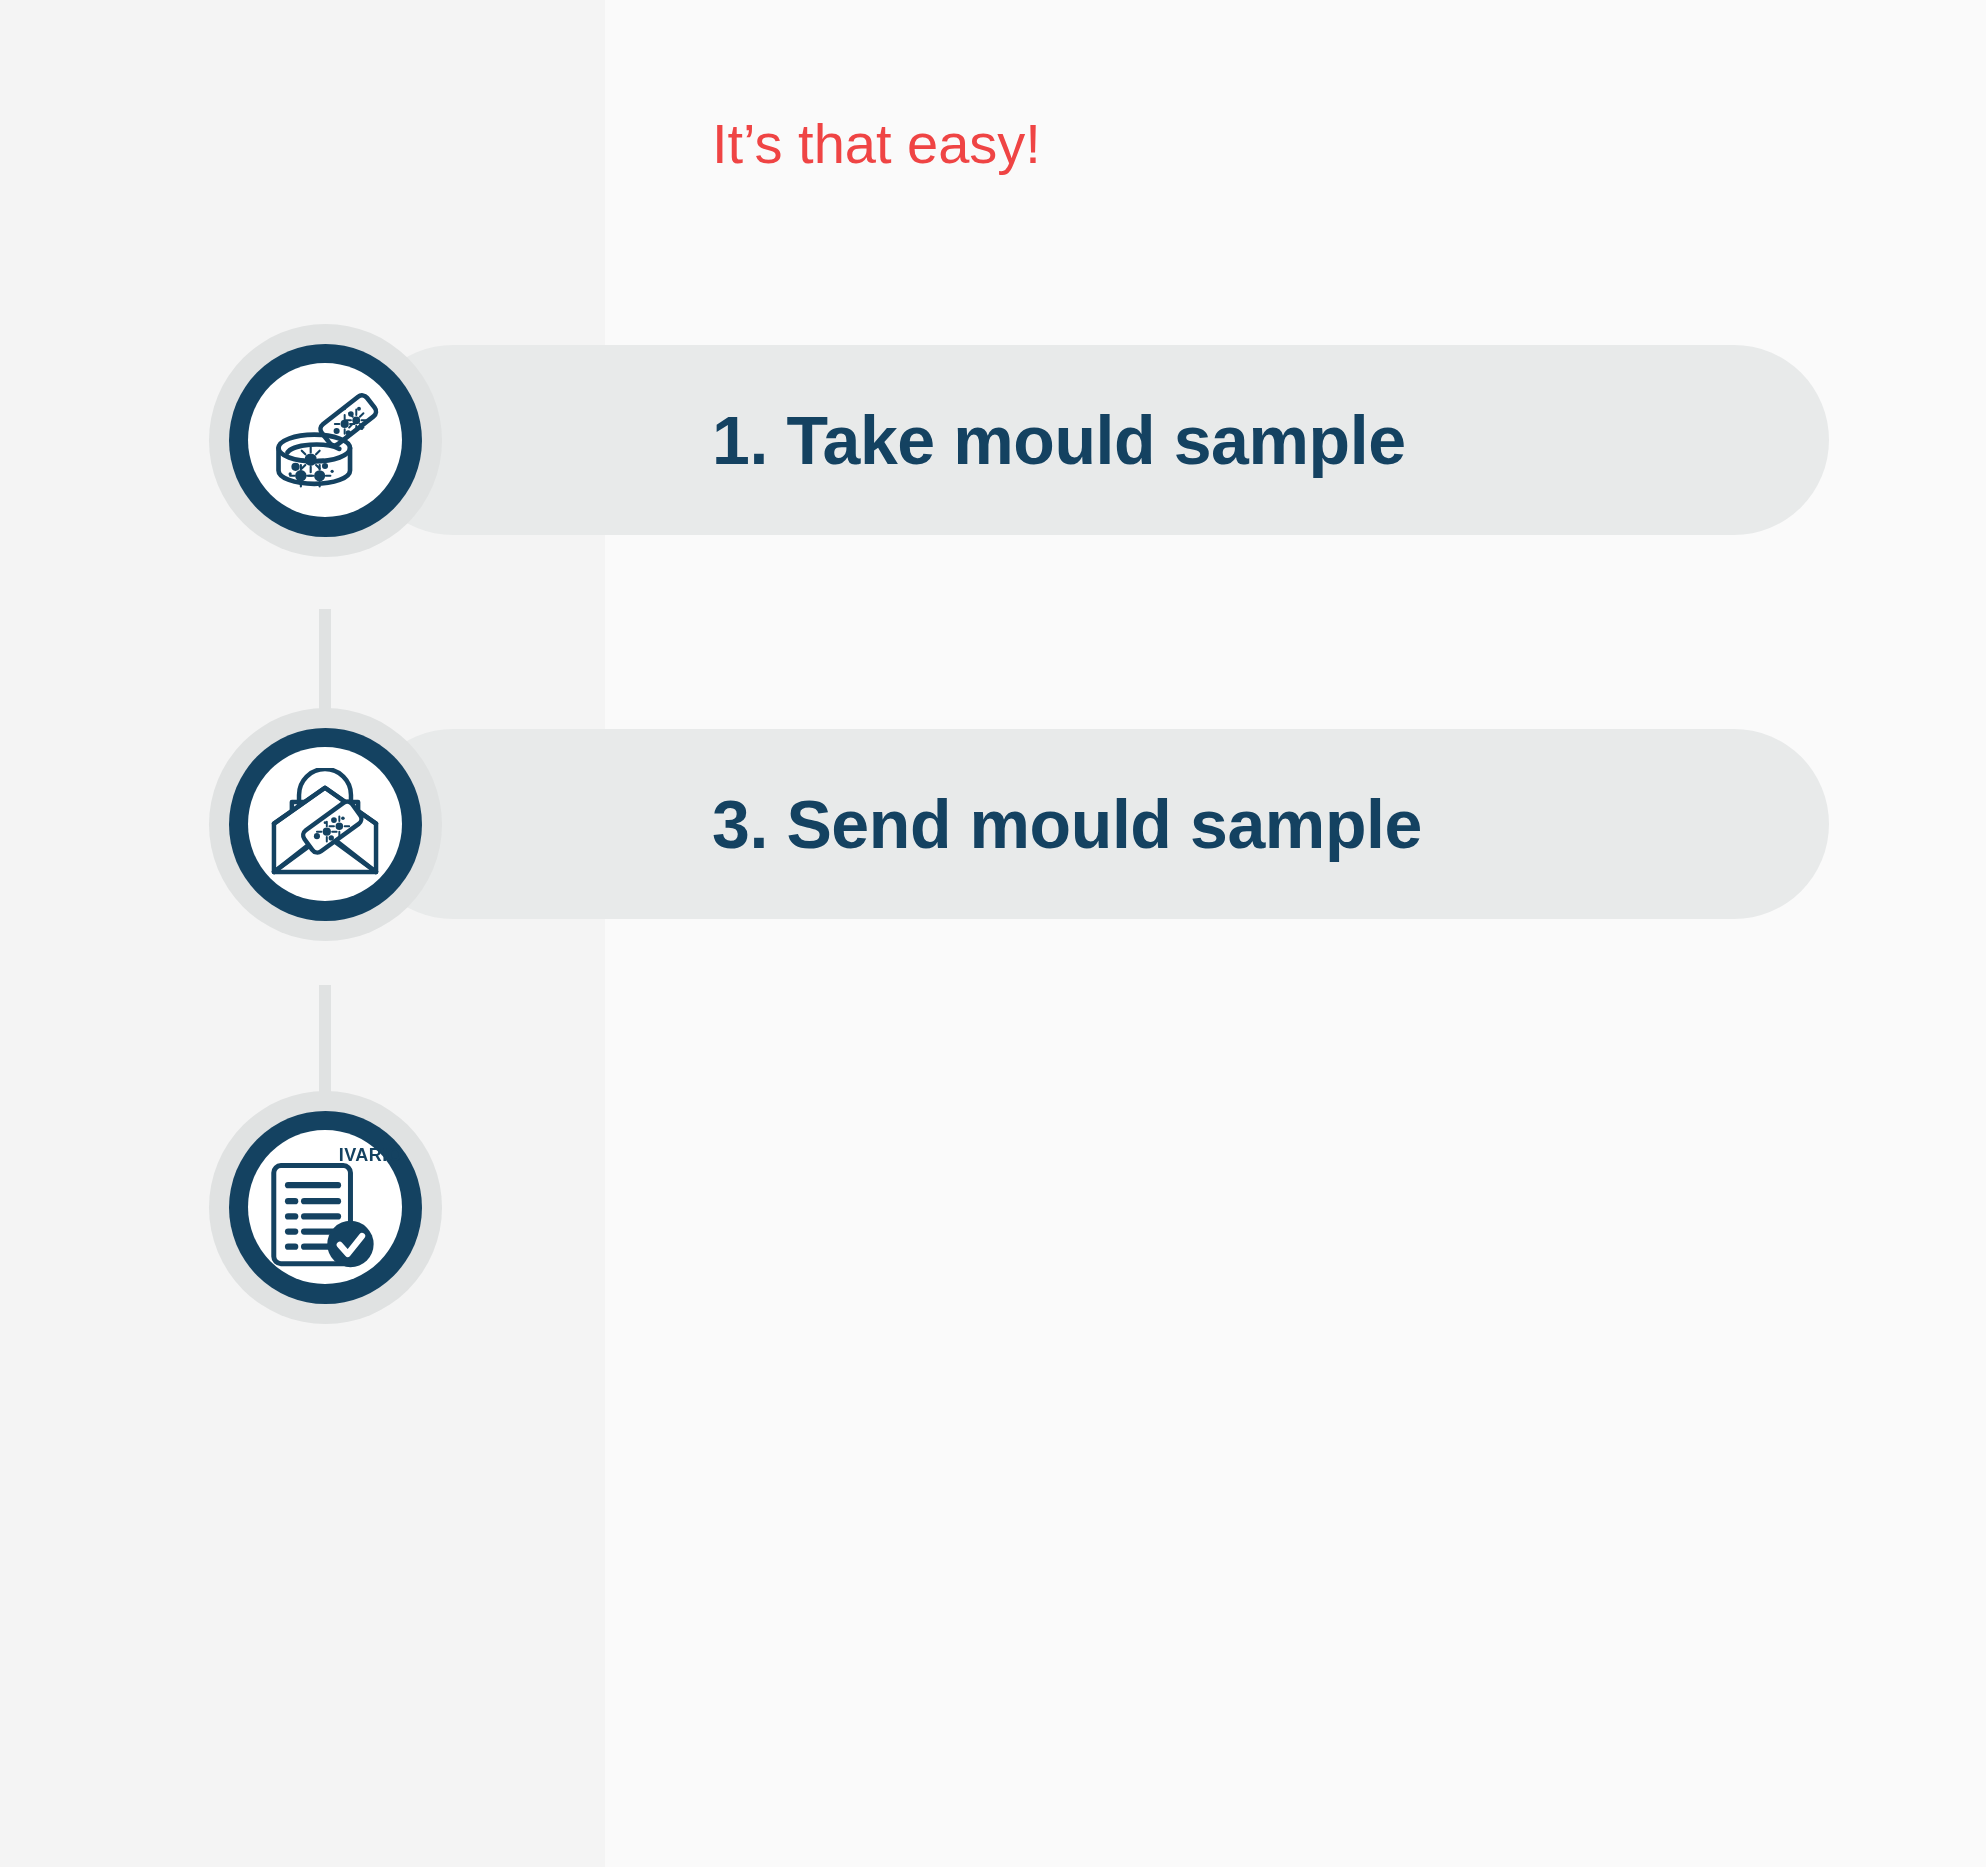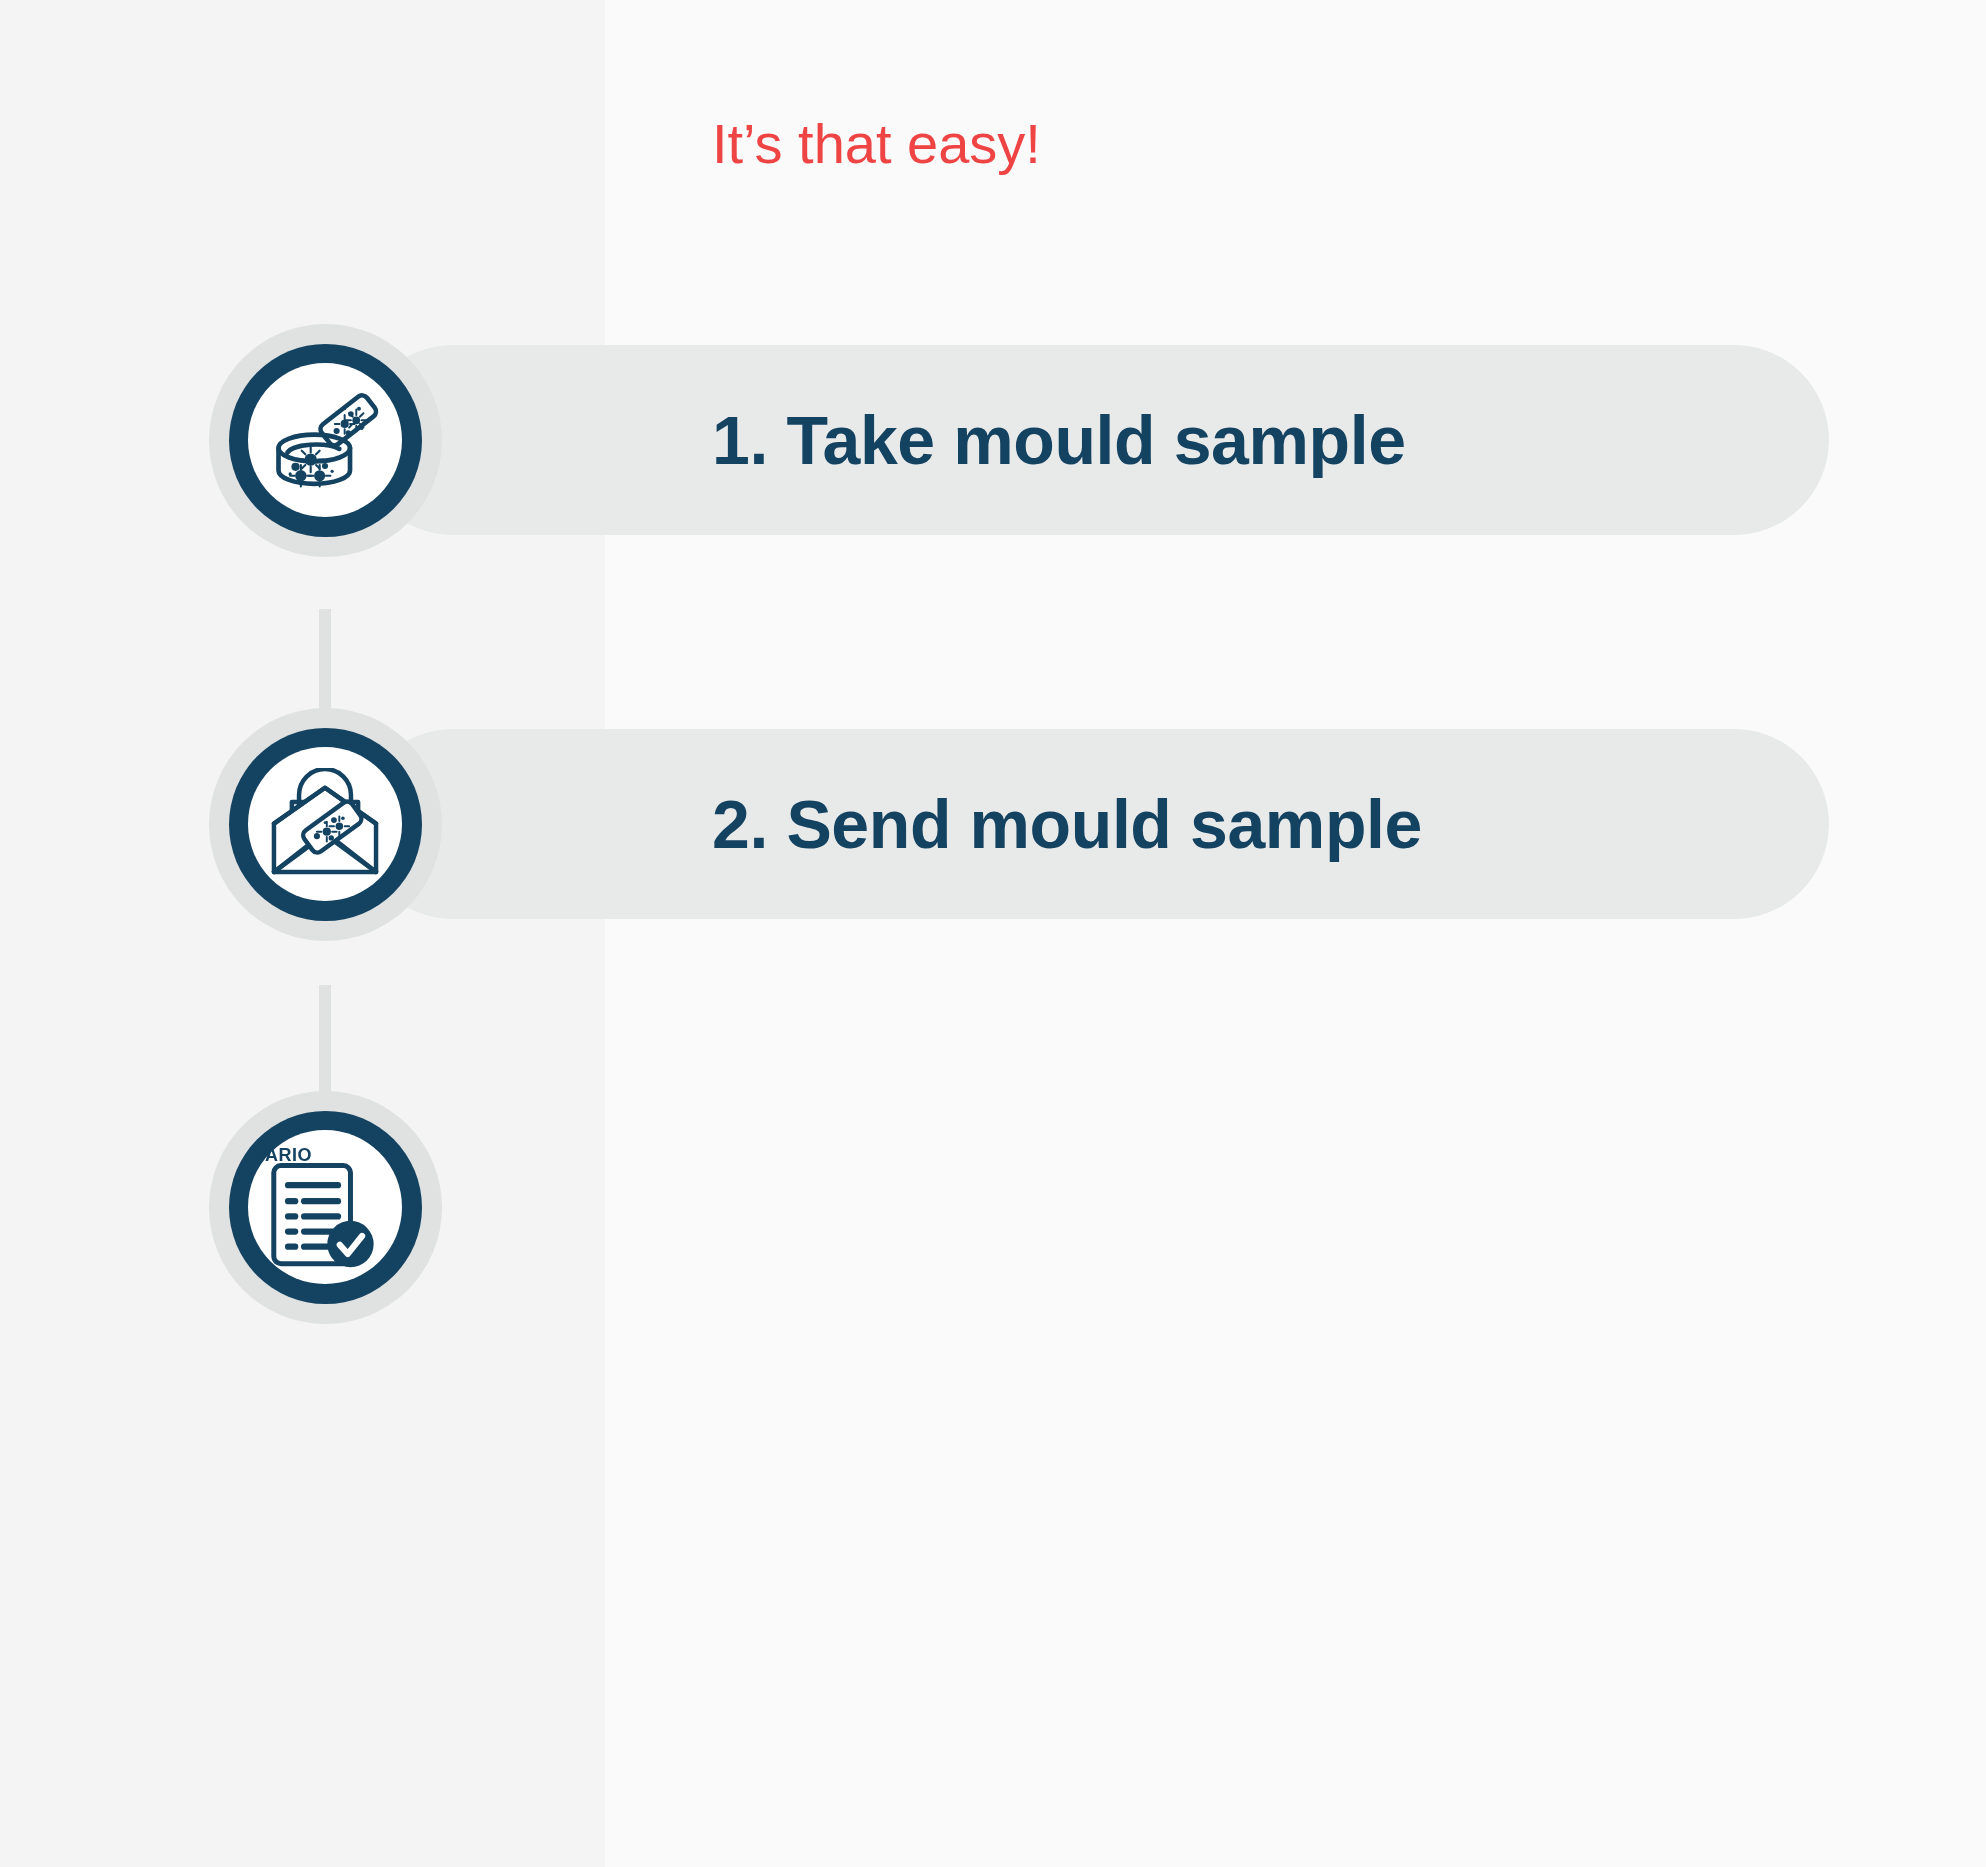--- a/index.html
+++ b/index.html
@@ -138,21 +138,21 @@
     align-items: center;
     justify-content: center;
   }
   .badge-inner svg { display: block; }
 
   .ivario-mark {
     position: absolute;
     top: 14.3px;
     left: 0;
     width: 100%;
-    text-align: left;
+    text-align: right;
     font-size: 18px;
     font-weight: bold;
     color: #144261;
     letter-spacing: 0.5px;
   }
   .doc-wrap { position: relative; width: 154px; height: 154px; }
   .doc-wrap svg { position: absolute; left: 19.7px; top: 32px; }
 </style>
 </head>
 <body>
@@ -226,21 +226,21 @@
               </svg>
             </span>
           </div>
         </div>
       </div>
     </div>
 
     <div class="step step-2">
 
       <div class="pill pill-2">
-        <span class="pill-text">2. Send mould sample</span>
+        <span class="pill-text">3. Send mould sample</span>
       </div>
 
       <div class="badge-outer">
         <div class="badge-ring">
           <div class="badge-inner">
             <span>
               <svg width="120" height="113" viewBox="0 0 134 126" fill="none" stroke="#144261" stroke-width="5" stroke-linecap="round" stroke-linejoin="round">
 
                 <path d="M38 56 V30 a29 29 0 0 1 58 0 V56"></path>
 

